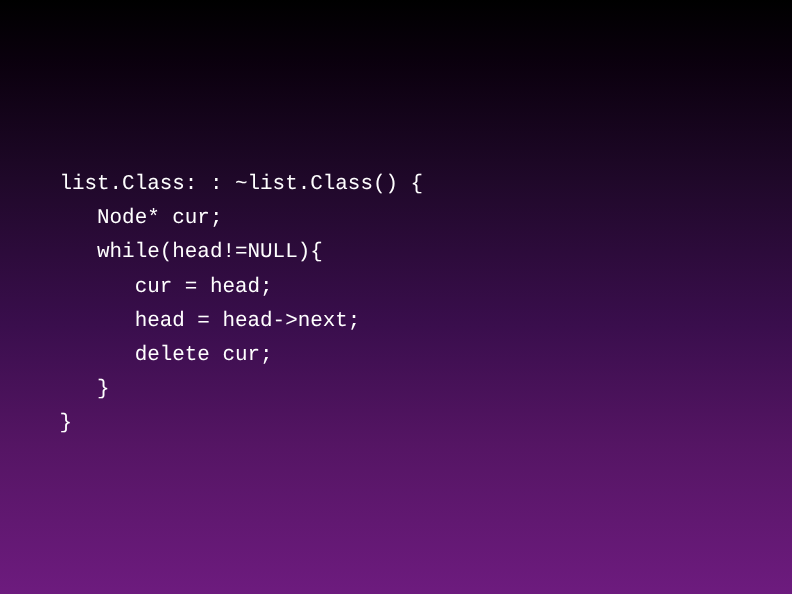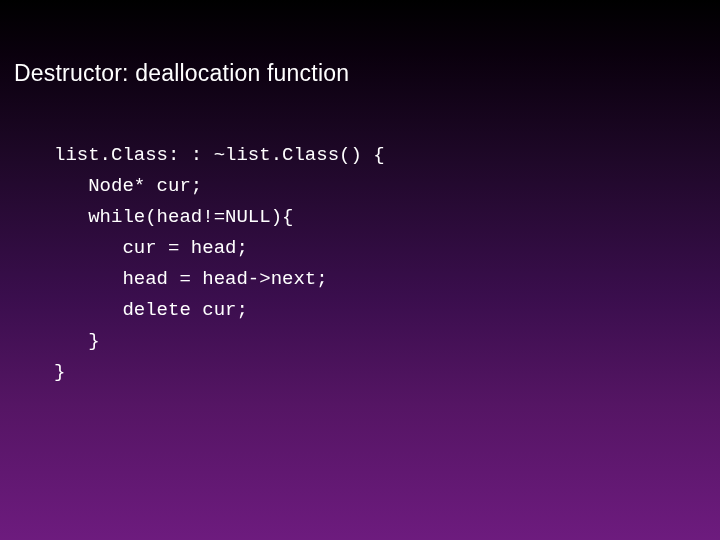--- a/index.html
+++ b/index.html
@@ -28,33 +28,32 @@
     position: absolute;
     left: 14px;
     top: 60px;
     font-size: 23px;
     font-weight: 400;
     letter-spacing: 0.2px;
   }
   .code-block {
     position: absolute;
     left: 54px;
-    top: 140px;
+    top: 152px;
     font-family: "Courier New", Courier, monospace;
     font-size: 19px;
     line-height: 31px;
     white-space: pre;
     color: #ffffff;
   }
 </style>
 </head>
 <body>
 
 <div class="slide">
-  <div class="title">Destructor: deallocation function</div>
 
   <div class="code-block"><span>list.Class: : ~list.Class() {</span>
 <span>   Node* cur;</span>
 <span>   while(head!=NULL){</span>
 <span>      cur = head;</span>
 <span>      head = head-&gt;next;</span>
 <span>      delete cur;</span>
 <span>   }</span>
 <span>}</span></div>
 </div>

